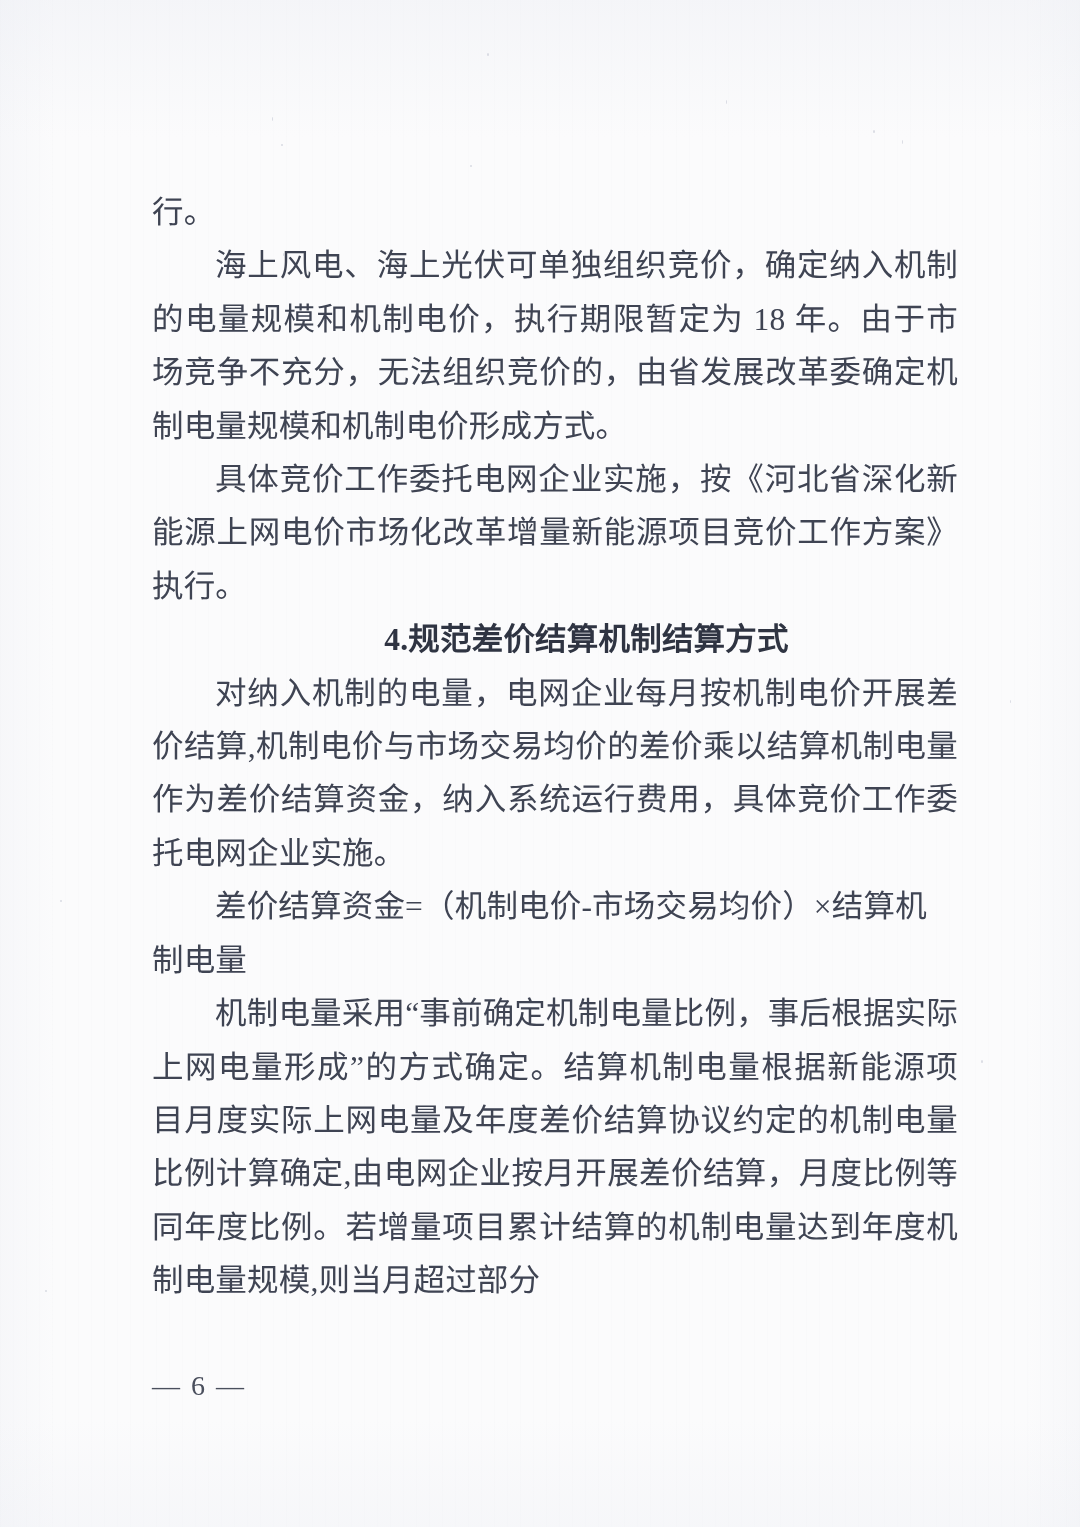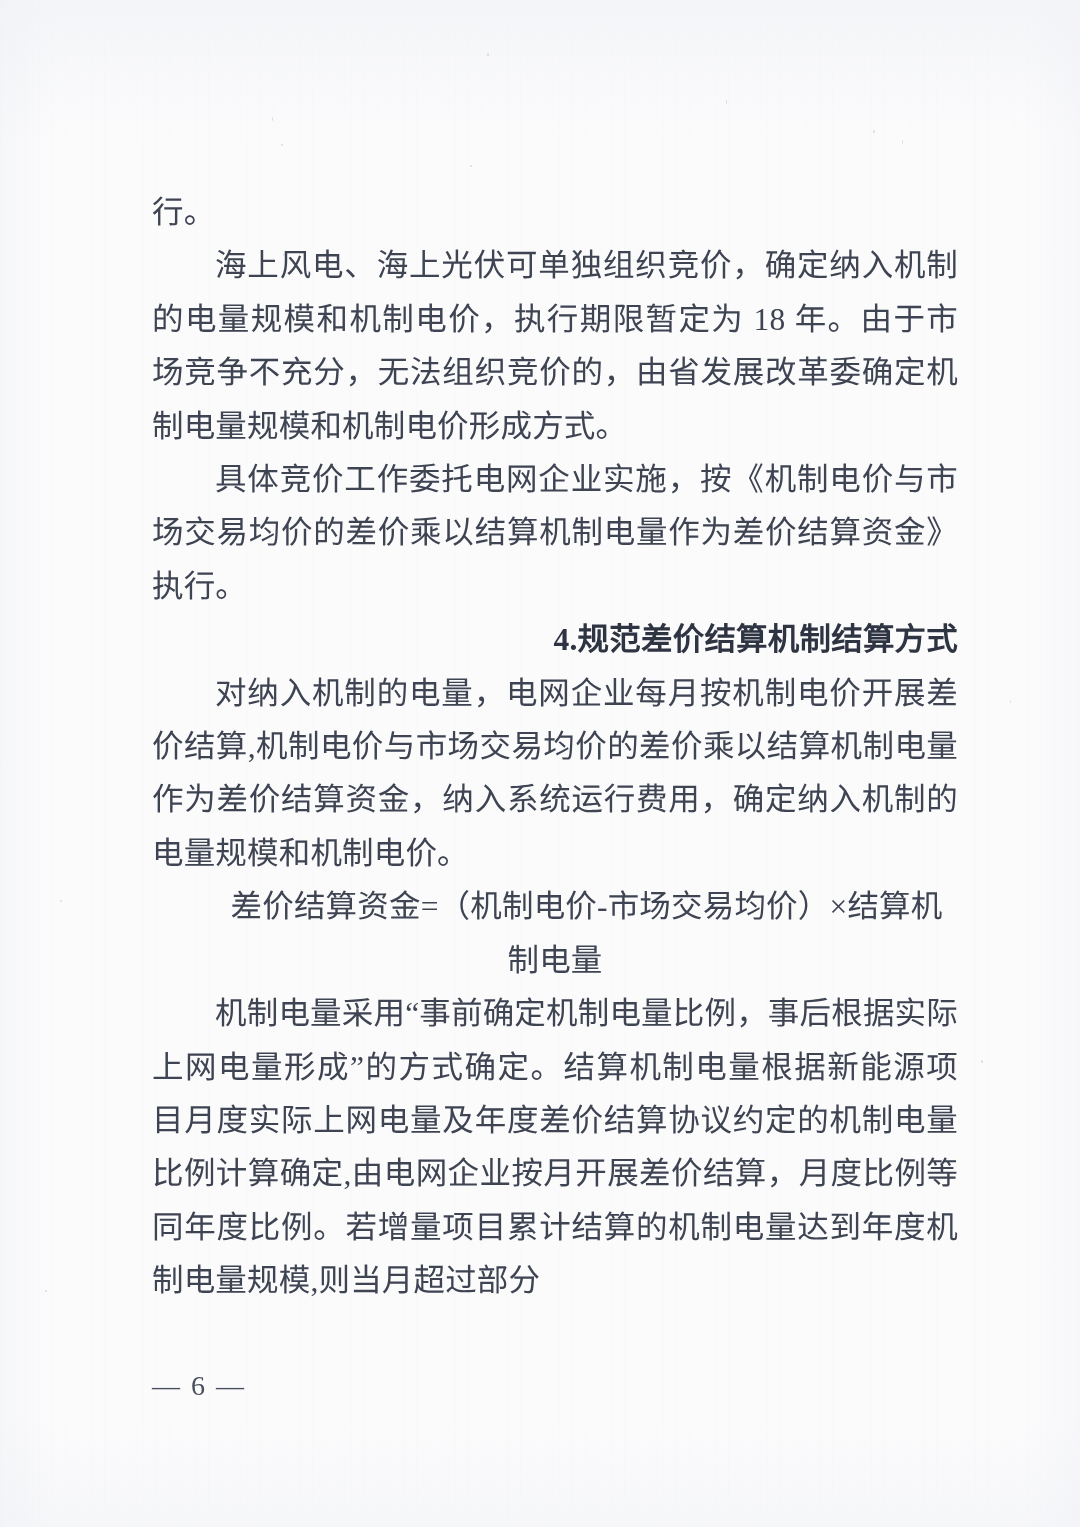--- a/index.html
+++ b/index.html
@@ -83,29 +83,29 @@
     text-indent: 0;
   }
   p.heading {
     margin: 0;
     font-size: 31.5px;
     line-height: 53.4px;
     letter-spacing: 0.2px;
     text-indent: 2em;
     font-weight: 700;
     color: #2f3442;
-    text-align: right;
+    text-align: center;
   }
   p.formula {
     margin: 0;
     font-size: 31.5px;
     line-height: 53.4px;
     letter-spacing: 0.18px;
     text-indent: 2em;
-    text-align: center;
+    text-align: left;
     color: #3f4453;
   }
 
   .page-number {
     position: absolute;
     left: 152px;
     top: 1368px;
     font-size: 28px;
     line-height: 36px;
     letter-spacing: 2px;
@@ -135,25 +135,25 @@
 <span class="speck" style="left:45px;top:1290px;width:2px;height:2px;"></span>
 
 <div class="page">
 
   <div class="body-block">
 
     <p class="para noindent">行。</p>
 
     <p class="para indent">海上风电、海上光伏可单独组织竞价，确定纳入机制的电量规模和机制电价，执行期限暂定为 18 年。由于市场竞争不充分，无法组织竞价的，由省发展改革委确定机制电量规模和机制电价形成方式。</p>
 
-    <p class="para indent">具体竞价工作委托电网企业实施，按《机制电价与市场交易均价的差价乘以结算机制电量作为差价结算资金》执行。</p>
+    <p class="para indent">具体竞价工作委托电网企业实施，按《河北省深化新能源上网电价市场化改革增量新能源项目竞价工作方案》执行。</p>
 
     <p class="heading">4.规范差价结算机制结算方式</p>
 
-    <p class="para indent">对纳入机制的电量，电网企业每月按机制电价开展差价结算,机制电价与市场交易均价的差价乘以结算机制电量作为差价结算资金，纳入系统运行费用，确定纳入机制的电量规模和机制电价。</p>
+    <p class="para indent">对纳入机制的电量，电网企业每月按机制电价开展差价结算,机制电价与市场交易均价的差价乘以结算机制电量作为差价结算资金，纳入系统运行费用，具体竞价工作委托电网企业实施。</p>
 
     <p class="formula">差价结算资金=（机制电价-市场交易均价）×结算机制电量</p>
 
 
     <p class="para indent">机制电量采用“事前确定机制电量比例，事后根据实际上网电量形成”的方式确定。结算机制电量根据新能源项目月度实际上网电量及年度差价结算协议约定的机制电量比例计算确定,由电网企业按月开展差价结算，月度比例等同年度比例。若增量项目累计结算的机制电量达到年度机制电量规模,则当月超过部分</p>
 
   </div>
 
   <div class="page-number">— 6 —</div>
 

